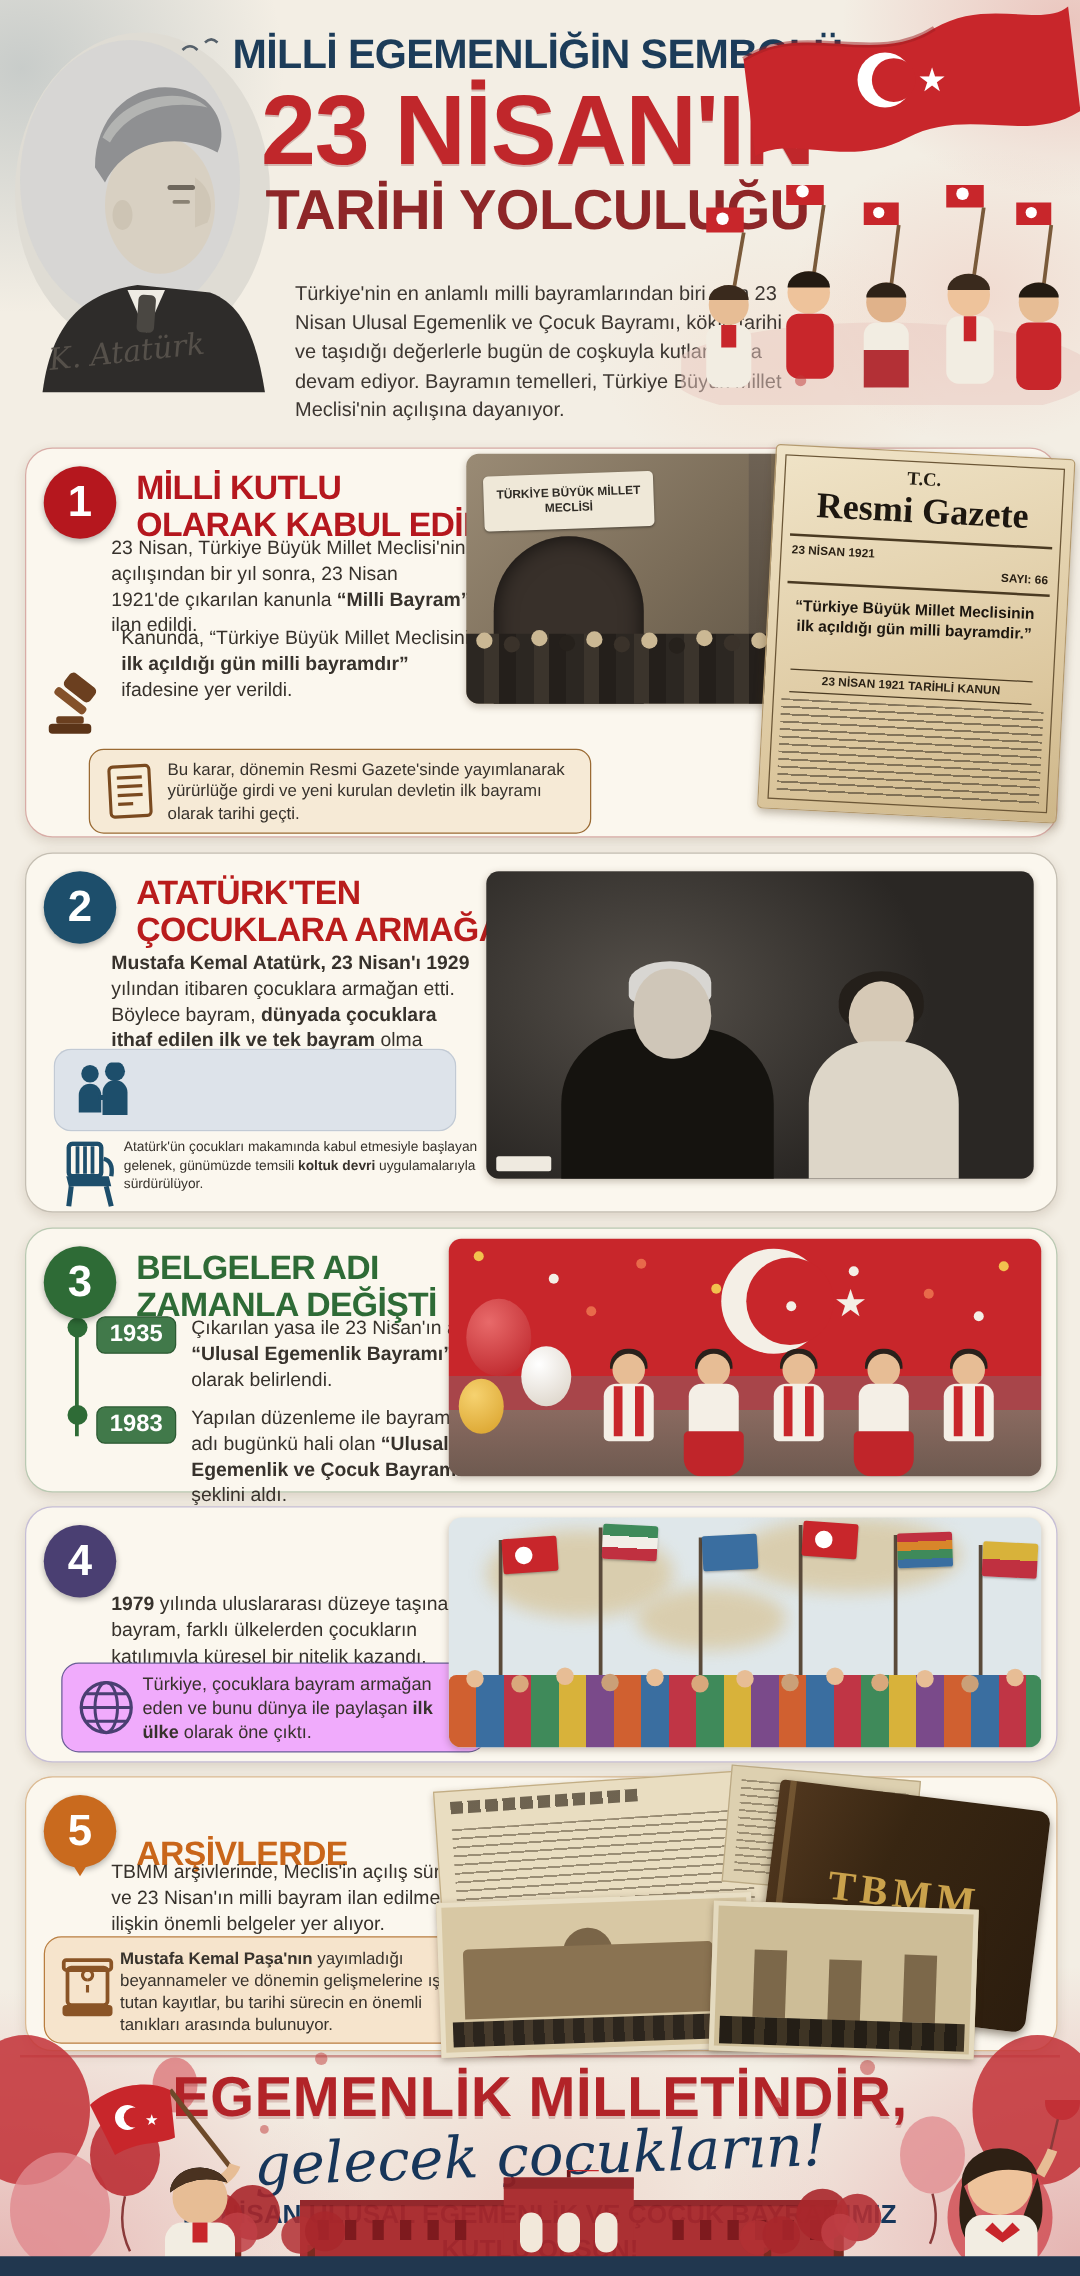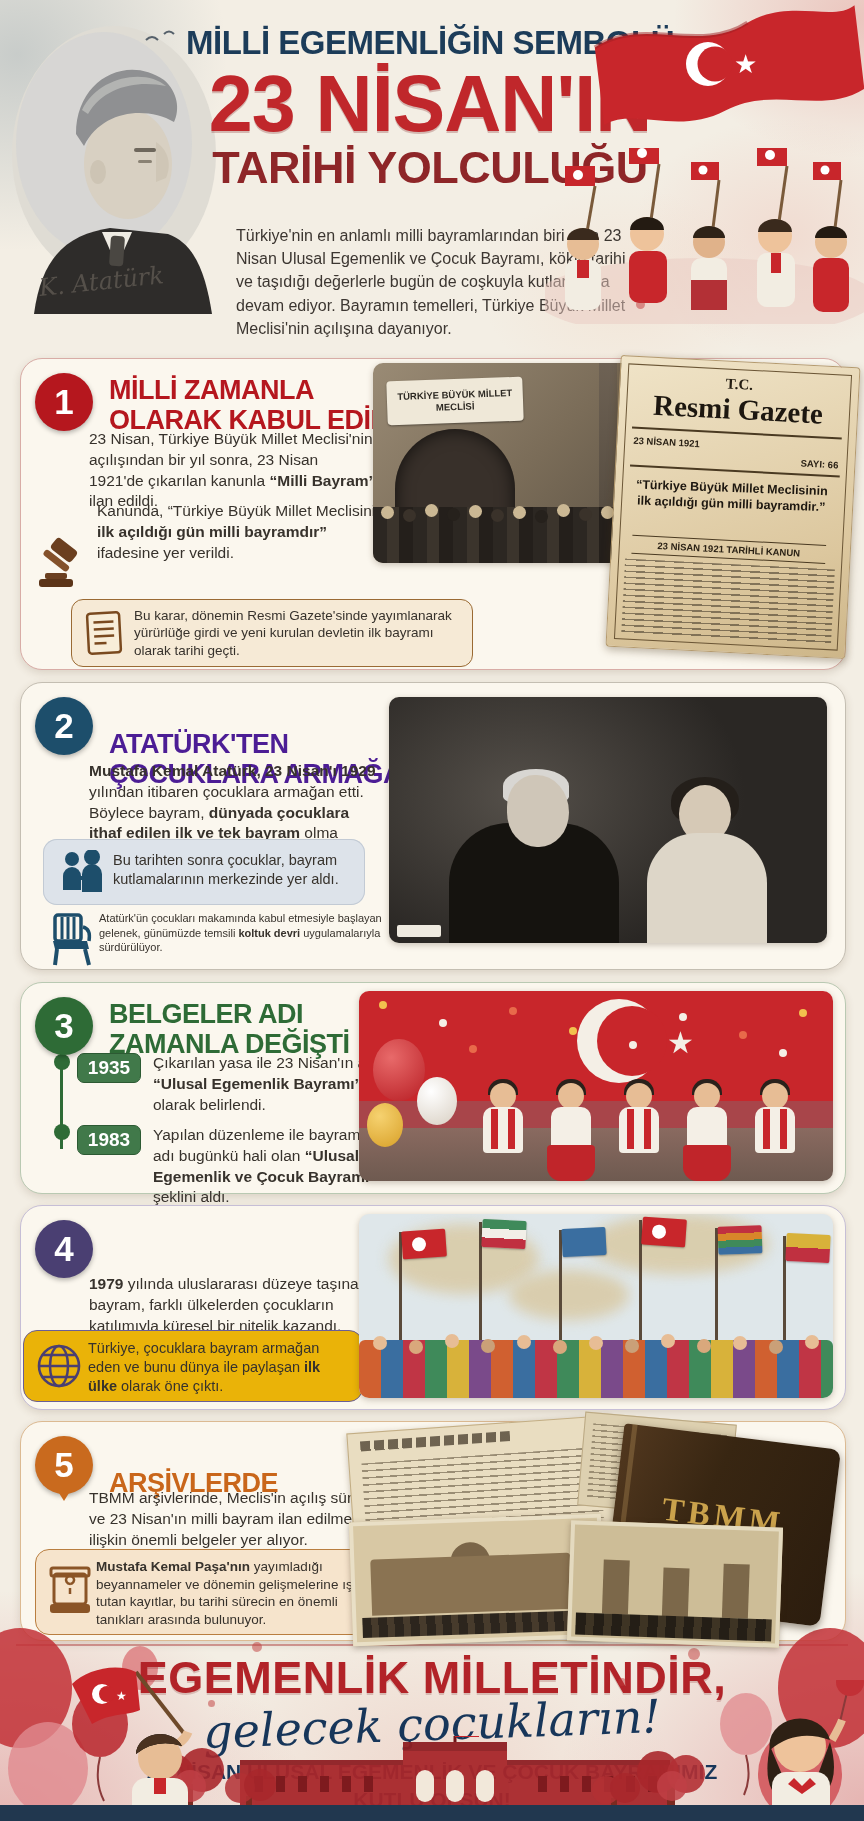--- a/index.html
+++ b/index.html
@@ -40,21 +40,21 @@
   .num{position:absolute;left:14px;top:14px;width:58px;height:58px;border-radius:50%;
        display:flex;align-items:center;justify-content:center;color:#fff;font-size:35px;
        font-weight:bold;box-shadow:0 2px 5px rgba(0,0,0,.3);z-index:3;}
   .n1{background:#b5171e;} .n2{background:#1d4e6b;} .n3{background:#2e6b36;}
   .n4{background:#4a3f72;}
   .n5{background:#c96a1e;}
   .n5::after{content:"";position:absolute;bottom:-7px;left:24px;border-left:5px solid transparent;
        border-right:5px solid transparent;border-top:8px solid #c96a1e;}
   .sec-title{position:absolute;left:88px;top:17px;font-size:27px;font-weight:bold;
        letter-spacing:-.5px;line-height:1.1;}
-  .t1{color:#b5171e;} .t2{color:#4c1d95;margin-top:30px;} .t3{color:#2e6b36;} .t4{color:#4a3f72;} .t5{color:#c9661a;}
+  .t1{color:#b5171e;} .t2{color:#b91c1c;} .t3{color:#2e6b36;} .t4{color:#4a3f72;} .t5{color:#c9661a;}
   .body{position:absolute;font-size:15.5px;line-height:1.34;color:#37322c;}
   .photo{position:absolute;border-radius:10px;overflow:hidden;box-shadow:0 2px 6px rgba(60,40,20,.25);}
 
   
   .c1 .p1{left:68px;top:70px;width:288px;}
   .c1 .p2{left:76px;top:142px;width:288px;}
   .gavel{left:10px;top:176px;}
   .notebox1{left:50px;top:240px;width:400px;height:66px;background:#f6ead6;border:1.5px solid #9a6a33;
        border-radius:12px;}
   .notebox1 .txt{left:62px;top:7px;width:328px;font-size:13.5px;line-height:1.28;}
@@ -135,21 +135,21 @@
   .kid{position:absolute;bottom:0;width:52px;height:98px;}
   .kid .head{position:absolute;left:13px;top:0;width:26px;height:26px;border-radius:50%;background:#e7bd95;}
   .kid .hair{position:absolute;left:11px;top:-4px;width:30px;height:16px;border-radius:14px 14px 0 0;background:#2a211b;}
   .kid .shirt{position:absolute;left:6px;top:24px;width:40px;height:46px;border-radius:10px 10px 4px 4px;background:#f4efe6;}
   .kid .strap{position:absolute;left:14px;top:26px;width:7px;height:40px;background:#c8262b;box-shadow:17px 0 0 #c8262b;}
   .kid .skirt{position:absolute;left:2px;top:62px;width:48px;height:36px;background:#c0252a;
        border-radius:4px 4px 14px 14px;}
 
   
   .c4 .p1{left:68px;top:68px;width:300px;}
-  .purpbox{left:2px;top:124px;width:338px;height:70px;background:#eab308;border:1.5px solid #6a5e96;
+  .purpbox{left:28px;top:124px;width:338px;height:70px;background:#f0abfc;border:1.5px solid #6a5e96;
        border-radius:14px;}
   .purpbox .txt{left:64px;top:8px;width:262px;font-size:14.5px;line-height:1.3;}
   .globe-ic{position:absolute;left:10px;top:10px;}
   .photo4{left:338px;top:8px;width:474px;height:184px;background:#dfe7ea;}
   .landmass{position:absolute;border-radius:50%;background:#d9cba8;filter:blur(7px);opacity:.9;}
   .pole{position:absolute;width:3px;background:#5a4a3a;}
   .flg{position:absolute;width:44px;height:28px;border-radius:2px;box-shadow:0 1px 2px rgba(0,0,0,.3);}
   .flg.tr{background:#c8262b;}
   .flg.tr::after{content:"";position:absolute;left:10px;top:7px;width:14px;height:14px;border-radius:50%;
        background:#fff;}
@@ -300,21 +300,21 @@
         <circle cx="34" cy="90" r="16" fill="#e7bd95"></circle>
           <path d="M18,86 a16,12 0 0 1 32,0 z" fill="#241b12"></path>
         <rect x="16" y="106" width="36" height="54" rx="10" fill="#c8262b"></rect>
       </g>
     </g>
   </svg>
 
   <section class="card c1">
     <div class="num n1">1</div>
     <h2 class="sec-title t1">
-      <span>MİLLİ ZAMANLA</span><br>
+      <span>MİLLİ KUTLU</span><br>
       <span>OLARAK KABUL EDİLDİ</span>
     </h2>
     <p class="body p1">
       <span>23 Nisan, Türkiye Büyük Millet Meclisi'nin açılışından bir yıl sonra, 23 Nisan 1921'de çıkarılan kanunla </span><b>“Milli Bayram”</b><span> ilan edildi.</span>
     </p>
     <p class="body p2">
       <span>Kanunda, “Türkiye Büyük Millet Meclisinin </span><b>ilk açıldığı gün milli bayramdır”</b><span> ifadesine yer verildi.</span>
     </p>
     <svg class="abs gavel" width="56" height="56" viewBox="0 0 56 56">
       <rect x="20" y="8" width="26" height="14" rx="4" fill="#6b3f1f" transform="rotate(38 33 15)"></rect>
@@ -365,21 +365,20 @@
       <b>Mustafa Kemal Atatürk, 23 Nisan'ı 1929</b><span> yılından itibaren çocuklara armağan etti. Böylece bayram, </span><b>dünyada çocuklara ithaf edilen ilk ve tek bayram</b><span> olma özelliğini kazandı.</span>
     </p>
     <div class="abs bluebox">
       <svg class="kids-ic" width="46" height="44" viewBox="0 0 46 44">
         <circle cx="13" cy="9" r="7" fill="#1d4e6b"></circle>
           <circle cx="33" cy="7" r="8" fill="#1d4e6b"></circle>
         <path d="M4,40 L4,26 a9,9 0 0 1 18,0 L22,40 Z" fill="#1d4e6b"></path>
         <path d="M23,42 L23,24 a10,10 0 0 1 20,0 L43,42 Z" fill="#1d4e6b"></path>
         <line x1="20" y1="28" x2="26" y2="28" stroke="#1d4e6b" stroke-width="4"></line>
       </svg>
-      <p class="body txt">Bu tarihten sonra çocuklar, bayram kutlamalarının merkezinde yer aldı.</p>
     </div>
     <svg class="abs chair-ic" width="48" height="54" viewBox="0 0 48 54">
       <rect x="8" y="2" width="26" height="26" rx="3" fill="none" stroke="#1d4e6b" stroke-width="3.5"></rect>
       <line x1="15" y1="4" x2="15" y2="26" stroke="#1d4e6b" stroke-width="3"></line>
       <line x1="21" y1="4" x2="21" y2="26" stroke="#1d4e6b" stroke-width="3"></line>
       <line x1="27" y1="4" x2="27" y2="26" stroke="#1d4e6b" stroke-width="3"></line>
       <path d="M6,28 L40,28 L42,36 L8,36 Z" fill="#1d4e6b"></path>
       <line x1="10" y1="36" x2="8" y2="52" stroke="#1d4e6b" stroke-width="4"></line>
       <line x1="38" y1="36" x2="42" y2="52" stroke="#1d4e6b" stroke-width="4"></line>
       <path d="M36,14 q8,2 6,14" fill="none" stroke="#1d4e6b" stroke-width="3.5"></path>

